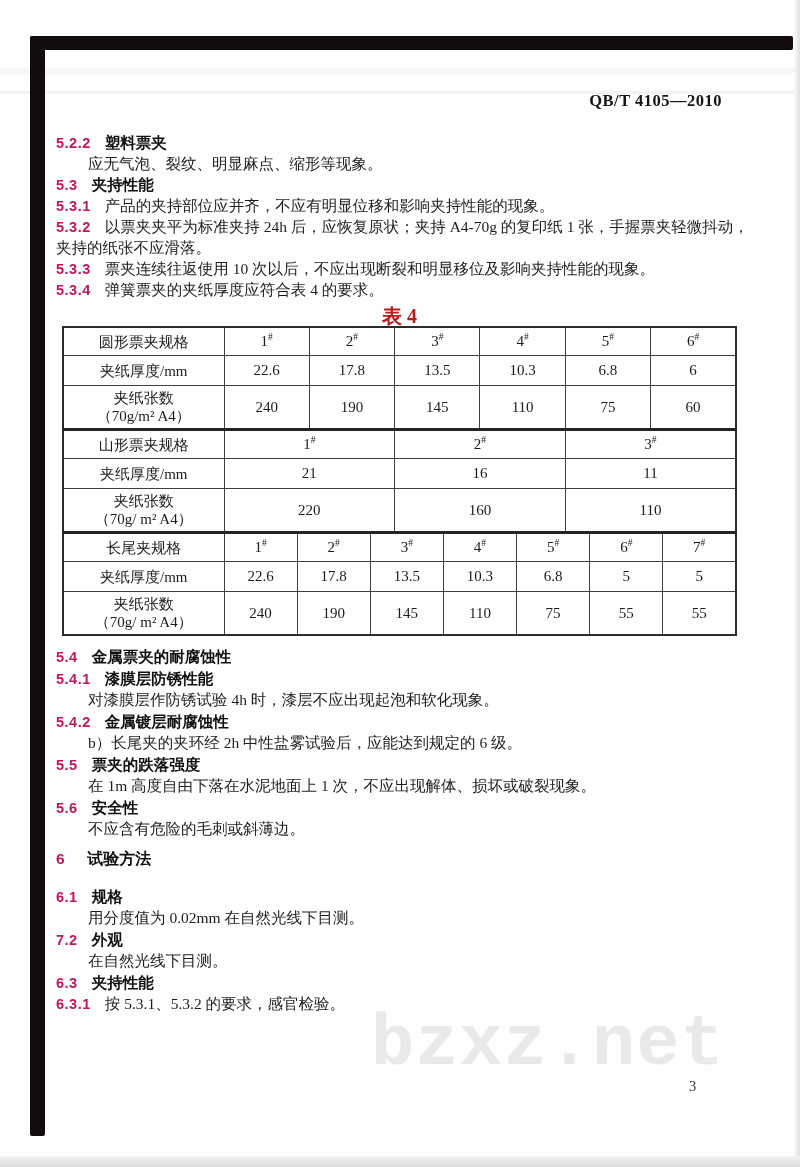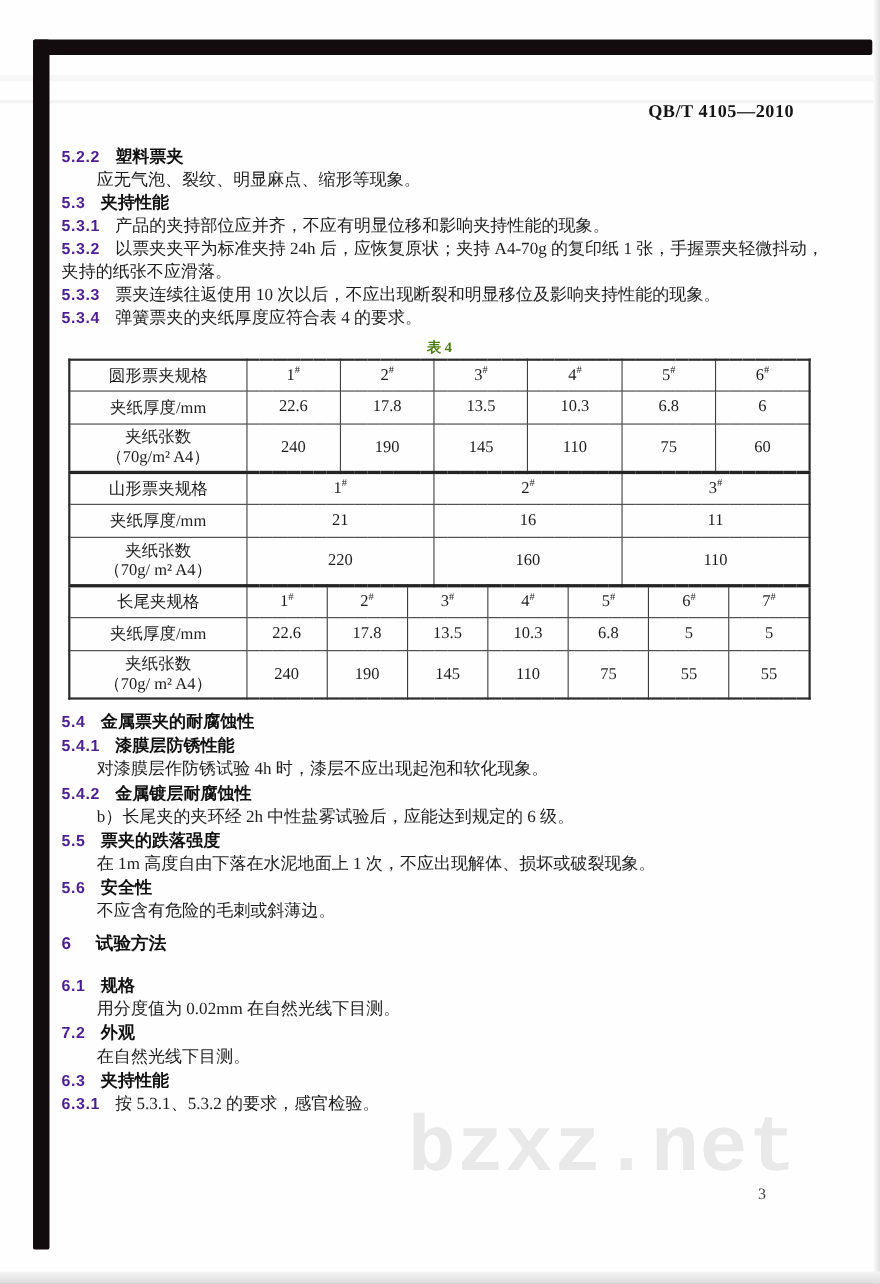--- a/index.html
+++ b/index.html
@@ -25,30 +25,30 @@
              font-family:Liberation Mono, monospace;
              font-weight:bold;font-size:72px;letter-spacing:1px;color:#e9e9e9;}
   .page-number{position:absolute;left:689px;top:1078px;z-index:2;font-size:14.5px;color:#3a3a3a;}
   
   .content{position:absolute;left:56px;top:113px;width:700px;z-index:2;}
   .sec{height:21px;line-height:21px;font-size:15.5px;white-space:nowrap;}
   .after .sec{height:21.5px;line-height:21.5px;}
   .sec.first{margin-top:19px;}
   .sec-h .num,.sec-np .num,.sec-chapter .num{
       font-family:"Liberation Sans","DejaVu Sans",sans-serif;
-      font-weight:700;font-size:14.5px;letter-spacing:.5px;margin-right:14px;color:#4c1d95;}
+      font-weight:700;font-size:14.5px;letter-spacing:.5px;margin-right:14px;color:#be185d;}
   .sec-h .title{font-weight:bold;color:#111;}
   .sec-chapter{height:24px;line-height:24px;margin-top:8px;margin-bottom:14px;font-size:16px;}
   .sec-chapter .num{font-size:15.5px;margin-right:22px;}
   .sec-chapter .title{font-weight:bold;color:#111;}
   .sec-p .line.li0{padding-left:32px;}
   .sec-first-after{margin-top:10px;}
   
   .tbl-caption{margin:6px 0 0 6px;width:675px;height:20px;line-height:20px;
-               text-align:center;font-weight:bold;font-size:13px;color:#4d7c0f;}
+               text-align:center;font-weight:bold;font-size:20px;color:#b91c1c;}
   table.spec{border-collapse:collapse;table-layout:fixed;width:675px;margin-left:6px;
              border:2px solid #2c2c2c;}
   table.spec td{border:1px solid #3f3f3f;text-align:center;padding:0;
                 font-size:15px;color:#1c1c1c;overflow:hidden;}
   table.spec tbody.sep{border-top:3px solid #242424;}
   tr.r0 td{height:27px;} tr.r1 td{height:29px;} tr.r2 td{height:42px;}
   td.lbl .l2{line-height:18px;}
   td.lbl .l1only{line-height:26px;}
   sup{font-size:9.5px;line-height:0;}
 </style>

